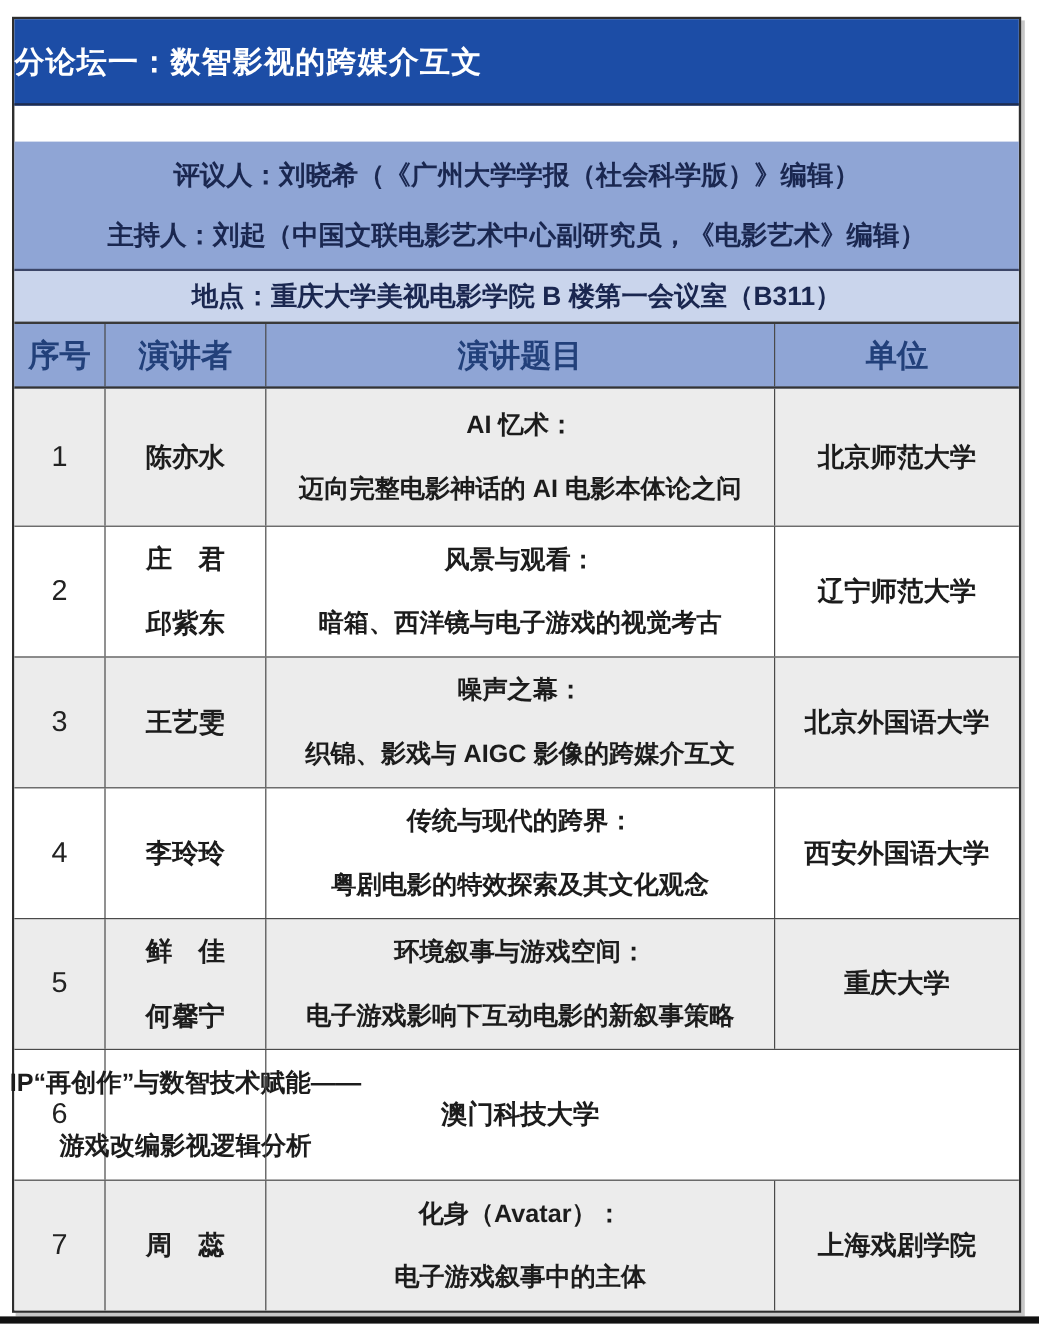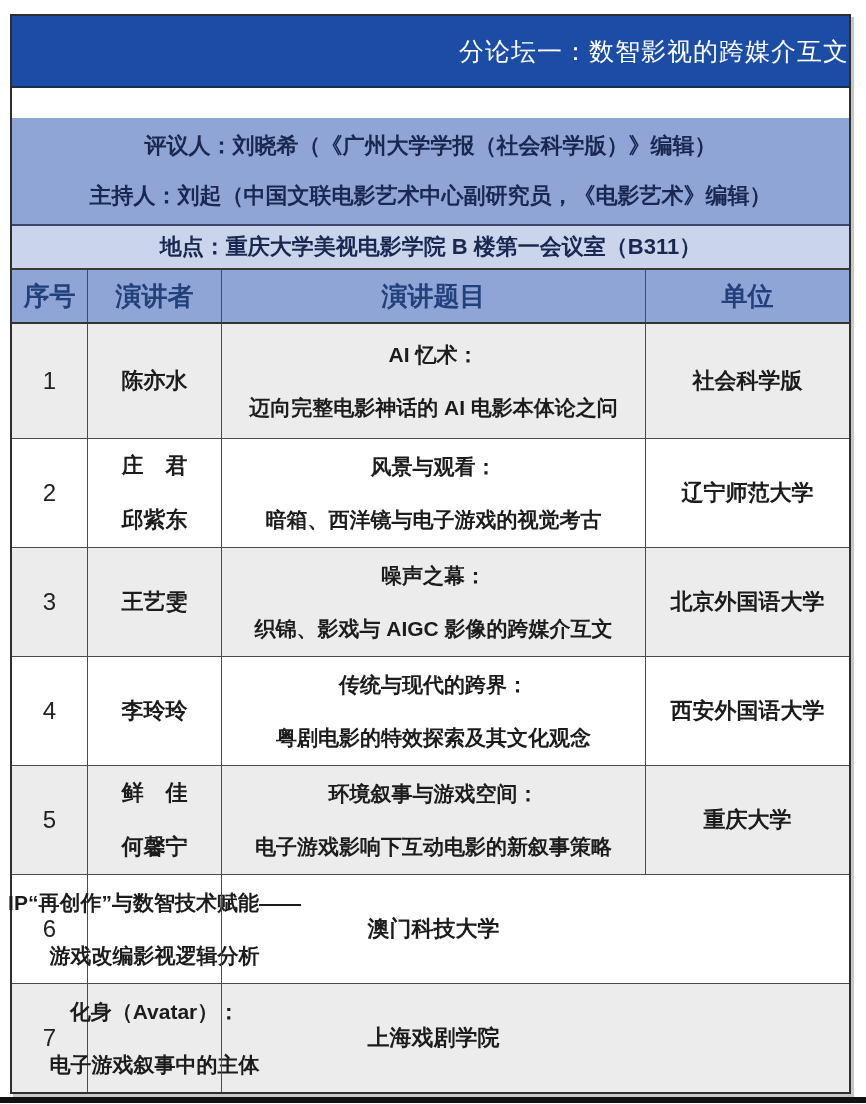--- a/index.html
+++ b/index.html
@@ -25,22 +25,22 @@
   .board{
     position:absolute;left:10px;top:14px;width:841px;
     border:2px solid var(--border-dark);
     box-shadow:3px 3px 0 rgba(0,0,0,0.22);
     background:#fff;
   }
   .title-bar{
     height:72px;
     background:var(--title-bg);
     color:#ffffff;
-    display:flex;align-items:center;justify-content:flex-end;
-    font-size:25px;font-weight:400;
+    display:flex;align-items:center;justify-content:flex-start;
+    font-size:25px;font-weight:700;
     border-bottom:2px solid #1f2c4e;
     letter-spacing:1px;
   }
   .people-panel{
     height:108px;
     background:var(--panel-bg);
     color:var(--panel-text);
     display:flex;flex-direction:column;align-items:center;justify-content:center;
     gap:23px;
     font-size:22px;font-weight:700;
@@ -124,21 +124,21 @@
     <div id="table-body">
   <div class="trow">
     <div class="cell no-cell">1</div>
     <div class="cell speaker-cell">
             <div class="line">陈亦水</div>
           </div>
     <div class="cell title-cell">
             <div class="line">AI 忆术：</div>
             <div class="line">迈向完整电影神话的 AI 电影本体论之问</div>
           </div>
-    <div class="cell unit-cell">社会科学版</div>
+    <div class="cell unit-cell">北京师范大学</div>
   </div>
 
   <div class="trow">
     <div class="cell no-cell">2</div>
     <div class="cell speaker-cell">
             <div class="line">庄　君</div>
             <div class="line">邱紫东</div>
           </div>
     <div class="cell title-cell">
             <div class="line">风景与观看：</div>
@@ -188,20 +188,23 @@
     <div class="cell no-cell">6</div>
     <div class="cell title-cell">
             <div class="line">IP“再创作”与数智技术赋能——</div>
             <div class="line">游戏改编影视逻辑分析</div>
           </div>
     <div class="cell unit-cell">澳门科技大学</div>
   </div>
 
   <div class="trow">
     <div class="cell no-cell">7</div>
+    <div class="cell speaker-cell">
+            <div class="line">周　蕊</div>
+          </div>
     <div class="cell title-cell">
             <div class="line">化身（Avatar）：</div>
             <div class="line">电子游戏叙事中的主体</div>
           </div>
     <div class="cell unit-cell">上海戏剧学院</div>
   </div>
 </div>
 
   </div>
 

